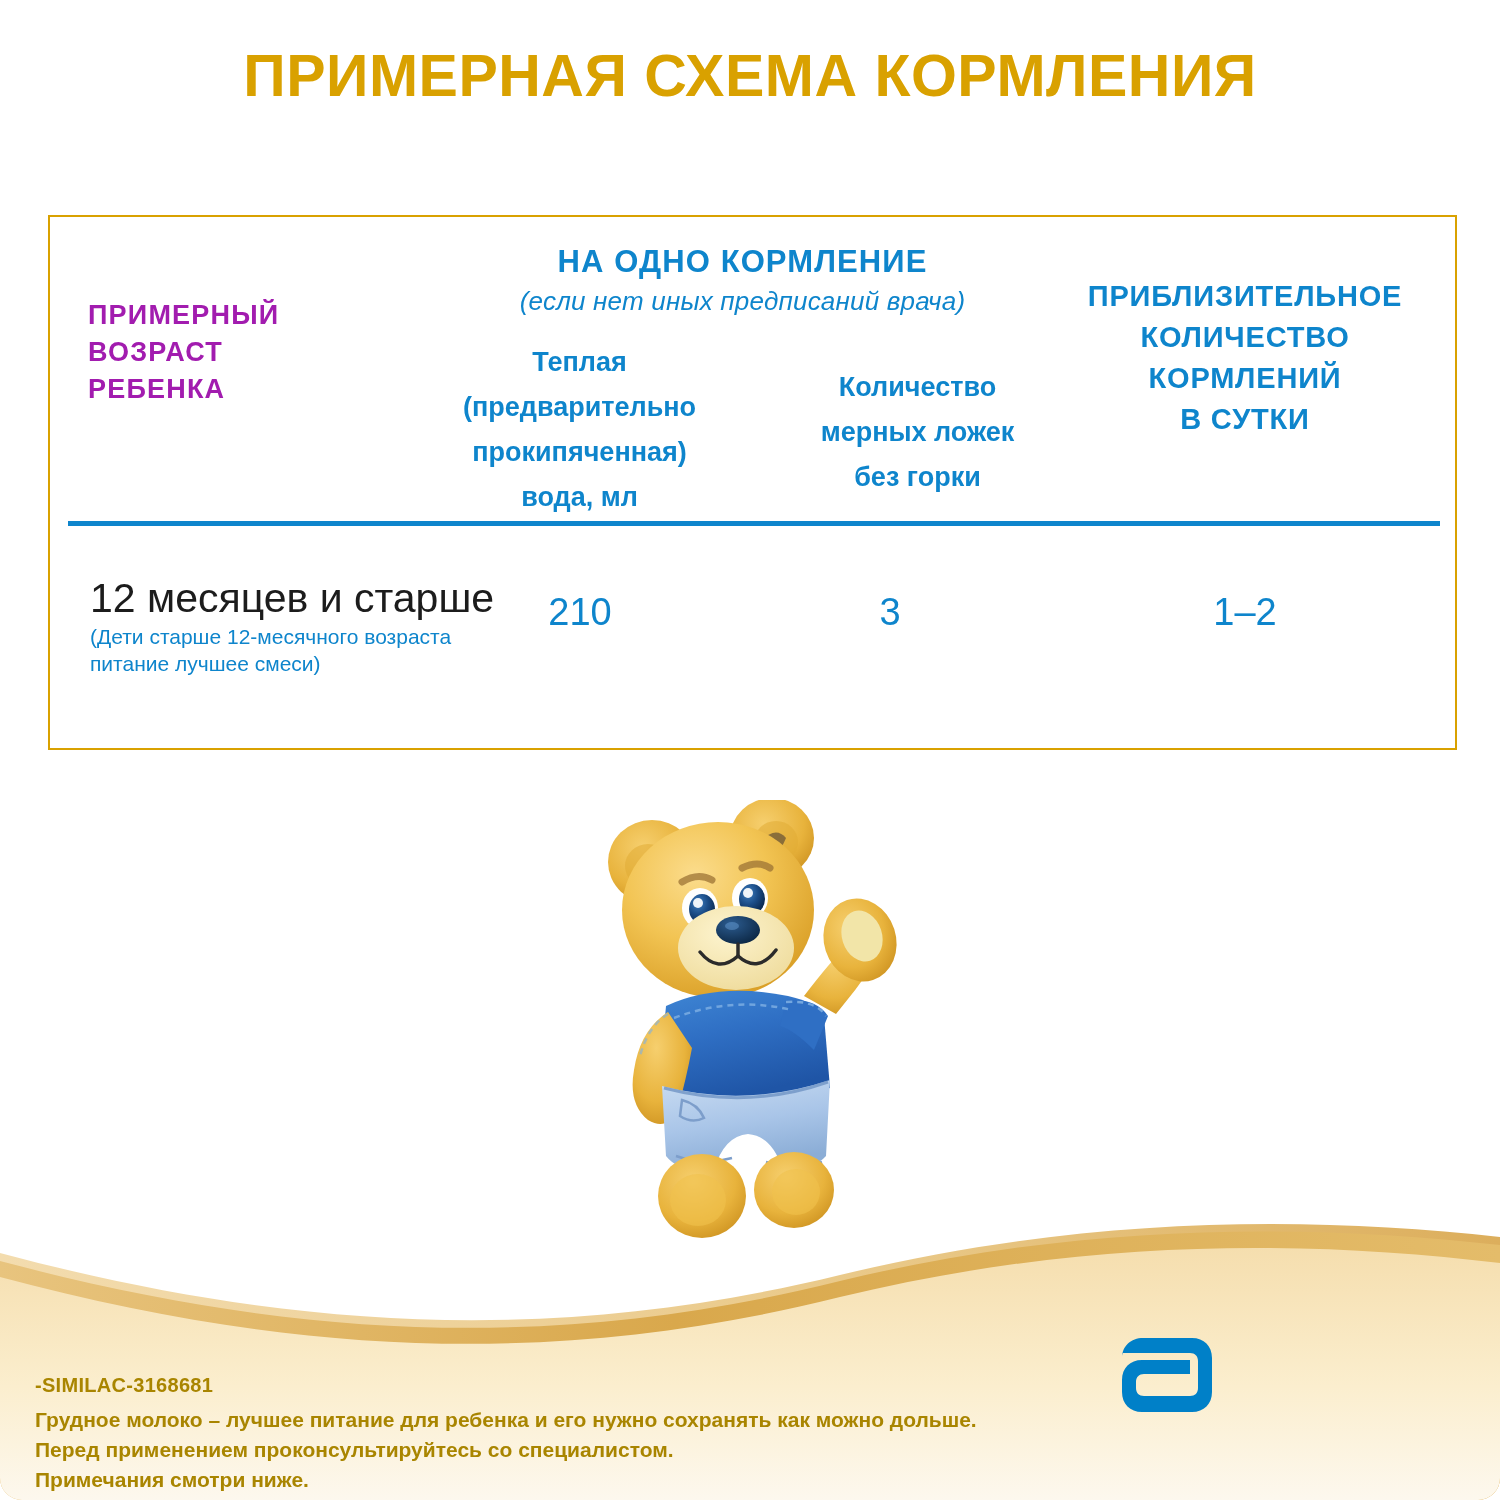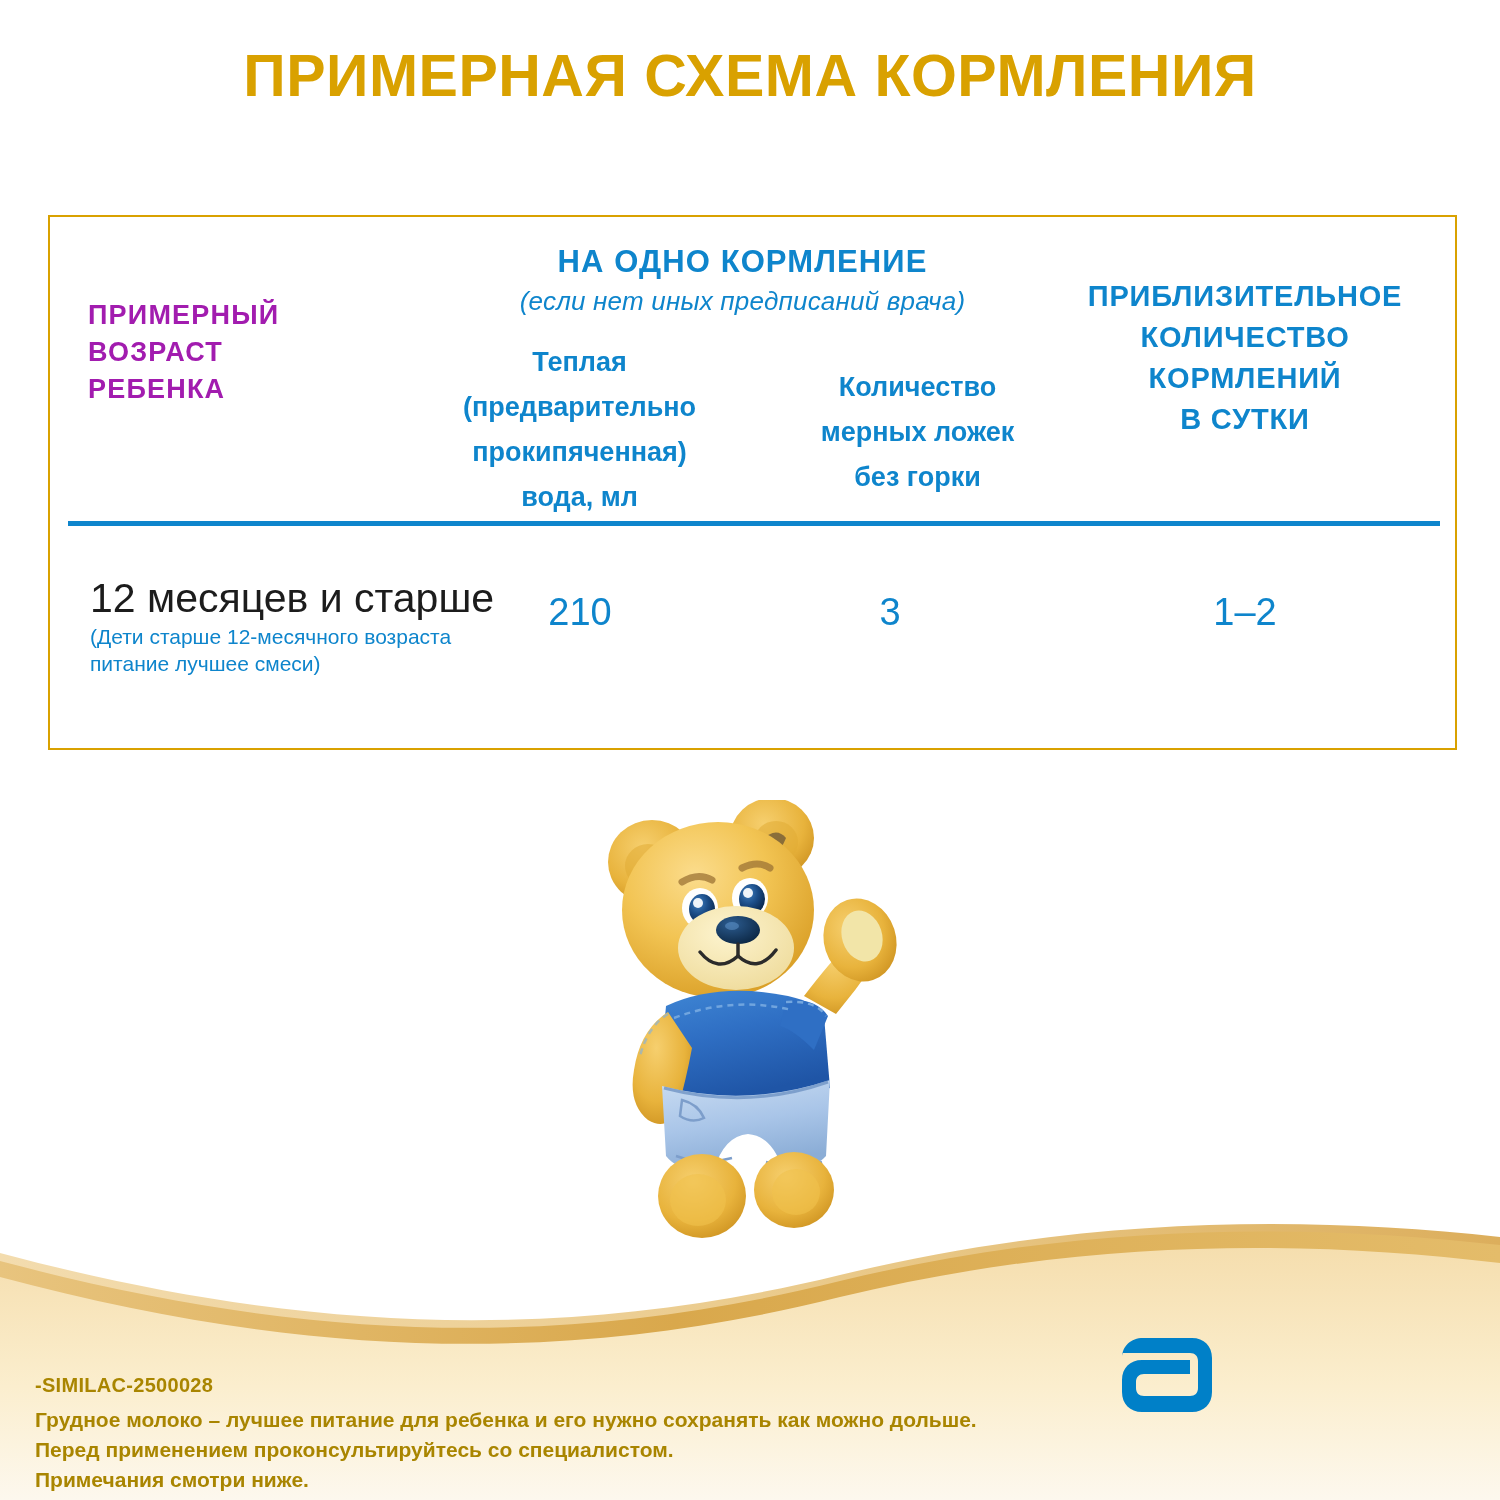--- a/index.html
+++ b/index.html
@@ -2,21 +2,21 @@
 <html lang="ru"><head>
 <meta charset="utf-8">
 <style>
   html,body{margin:0;padding:0;}
   body{
     width:1500px;height:1500px;
     background:#ffffff;
     font-family:"Liberation Sans","DejaVu Sans",sans-serif;
     overflow:hidden;position:relative;
   }
-  .page{position:relative;width:1500px;height:1500px;overflow:hidden;}
+  .page{position:relative;width:1500px;height:1500px;overflow:hidden;border-radius:22px;}
 
   
   .title{
     position:absolute;top:44px;left:0;width:1500px;
     text-align:center;
     font-size:59px;line-height:64px;
     font-weight:bold;letter-spacing:0.5px;
     color:#d9a100;
     white-space:nowrap;
   }
@@ -285,21 +285,21 @@
           <stop offset="60%" stop-color="#e9c887"></stop>
           <stop offset="100%" stop-color="#dcae5c"></stop>
         </linearGradient>
       </defs>
       <path d="M0,38 C300,118 560,128 840,60 C1080,2 1300,0 1500,22 L1500,285 L0,285 Z" fill="url(#waveTop)"></path>
       <path d="M0,46 C300,126 560,136 840,66 C1080,8 1300,8 1500,30 L1500,285 L0,285 Z" fill="url(#waveStripe)"></path>
       <path d="M0,62 C300,142 560,152 840,82 C1080,24 1300,24 1500,48 L1500,285 L0,285 Z" fill="url(#waveFill)"></path>
     </svg>
   </div>
 
-  <div class="footer-code">-SIMILAC-2500028</div>
+  <div class="footer-code">-SIMILAC-3168681</div>
   <div class="footer-disc">
     <div>Грудное молоко – лучшее питание для ребенка и его нужно сохранять как можно дольше.</div>
     <div>Перед применением проконсультируйтесь со специалистом.</div>
     <div>Примечания смотри ниже.</div>
   </div>
 
   <div class="logo">
     <div class="logo-mark">
       <svg viewBox="0 0 96 78" xmlns="http://www.w3.org/2000/svg">
         <path d="M4 22 C4 10 13 2 25 2 L74 2 C86 2 94 10 94 22 L94 56 C94 68 86 76 74 76 L24 76 C12 76 4 68 4 56 L4 44 C4 32 12 24 24 24 L72 24 L72 38 L26 38 C21 38 18 41 18 46 L18 52 C18 57 21 60 26 60 L72 60 C77 60 80 57 80 52 L80 25 C80 20 77 17 72 17 L4 17 Z" fill="#0080c8"></path>

